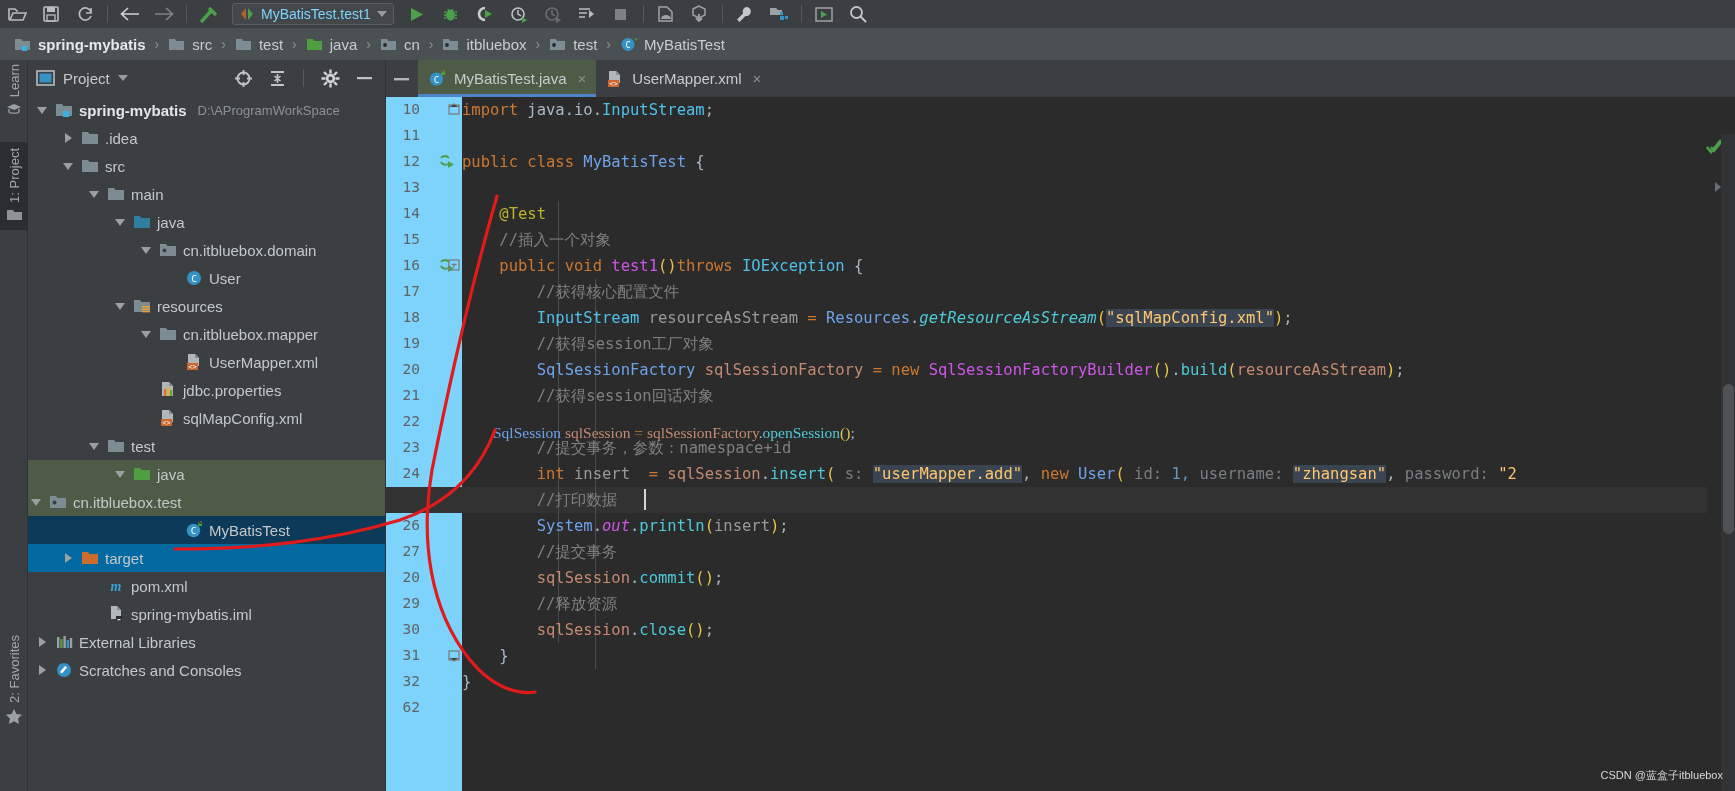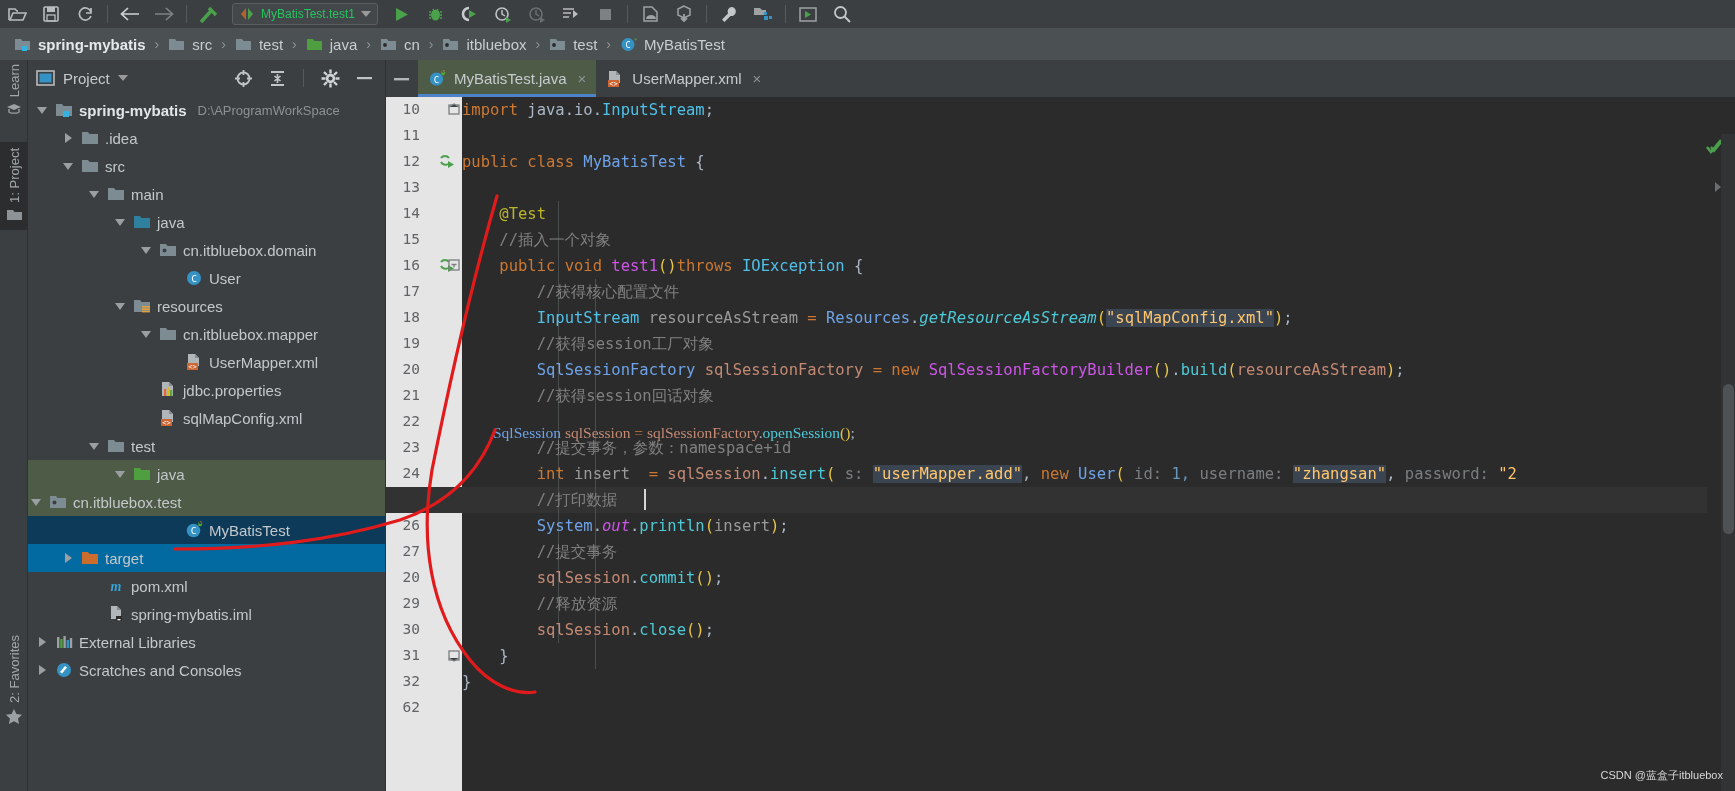--- a/index.html
+++ b/index.html
@@ -6,21 +6,21 @@
   html,body { width:1735px; height:791px; overflow:hidden; background:#3c3f41; }
   body { font-family:"Liberation Sans", sans-serif; font-size:15px; color:#bbbbbb; }
 
   
   #toolbar { position:absolute; left:0; top:0; width:1735px; height:28px;
              background:#3c3f41; display:flex; align-items:center; }
   .tb-ico { width:34px; height:26px; display:flex; align-items:center; justify-content:center; cursor:default; }
   .tb-sep { width:1px; height:18px; background:#555a5c; margin:0 5px; }
   .runcfg { height:22px; border:1px solid #5a5f61; border-radius:3px; display:flex;
             align-items:center; padding:0 6px; gap:6px; background:#43474a; margin:0 6px; }
-  .runcfg .nm { color:#22c55e; font-size:12px; white-space:nowrap; }
+  .runcfg .nm { color:#7dd3fc; font-size:14px; white-space:nowrap; }
   .caret { width:0;height:0;border-left:5px solid transparent;border-right:5px solid transparent;border-top:6px solid #9a9a9a; }
 
   
   #crumbs { position:absolute; left:0; top:28px; width:1735px; height:32px;
             background:#4b5052; display:flex; align-items:center; padding-left:10px; gap:2px; }
   .crumb { display:flex; align-items:center; gap:6px; padding:0 4px; white-space:nowrap; }
   .crumb .lbl { font-size:15px; color:#c8cdd0; }
   .crumb.first .lbl { font-weight:bold; color:#e6e9ea; }
   .crumb-arrow { color:#8e9396; font-size:14px; padding:0 3px; }
 
@@ -55,21 +55,21 @@
   #tabs { height:37px; background:#3c3f41; display:flex; align-items:stretch; }
   .tabminus { width:32px; display:flex; align-items:center; justify-content:center; }
   .tab { display:flex; align-items:center; gap:7px; padding:0 10px; position:relative; }
   .tab .nm { font-size:15px; color:#c6cbce; }
   .tab.active { background:#4e5b47; }
   .tab.active::after { content:''; position:absolute; left:0; right:0; bottom:0; height:3px; background:#4f83c7; }
   .tab .x { color:#8d9295; font-size:15px; padding-left:4px; }
 
   #code { position:absolute; top:37px; left:0; right:0; bottom:0; background:#2b2b2b;
           font-family:"DejaVu Sans Mono", monospace; font-size:15.5px; overflow:hidden; }
-  .gutter { position:absolute; left:0; top:0; width:76px; height:100%; background:#e5e5e5; }
+  .gutter { position:absolute; left:0; top:0; width:76px; height:100%; background:#7dd3fc; }
   .gnum { position:absolute; right:42px; color:#606366; font-size:14.5px; font-family:"DejaVu Sans Mono", monospace; }
   .gmark { position:absolute; right:6px; }
   .foldbar { position:absolute; left:70px; top:0; width:6px; height:100%; }
   .lines { position:absolute; left:76px; top:0; right:0; bottom:0; }
   .ln { position:absolute; left:0; white-space:pre; height:26px; line-height:26px; }
   .vline { position:absolute; width:1px; background:#4a4d4e; }
   .caret-bar { position:absolute; width:2px; background:#d6d6d6; }
   .curline { position:absolute; left:0; right:0; height:26px; background:#323232; }
 
   

